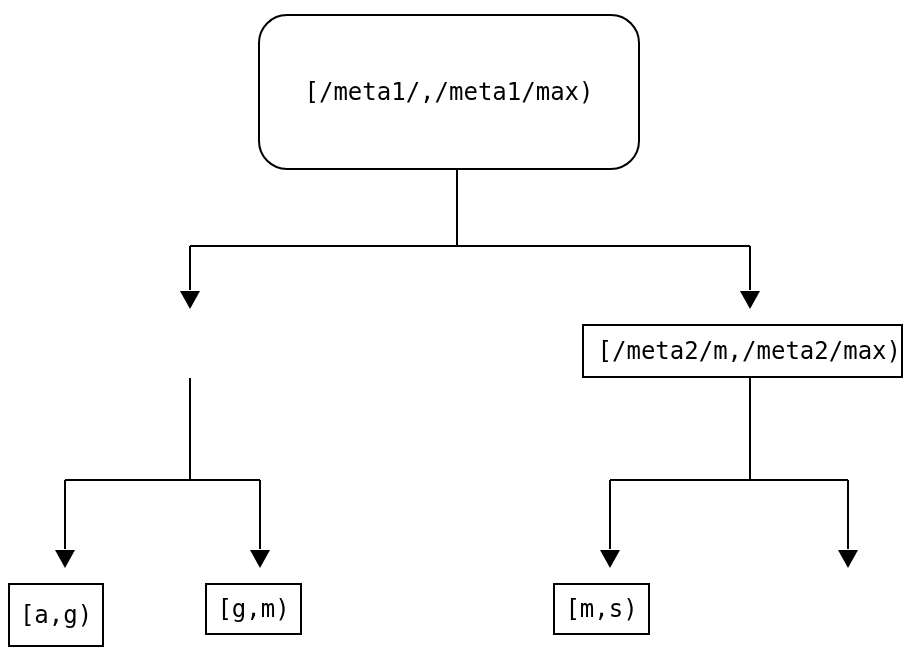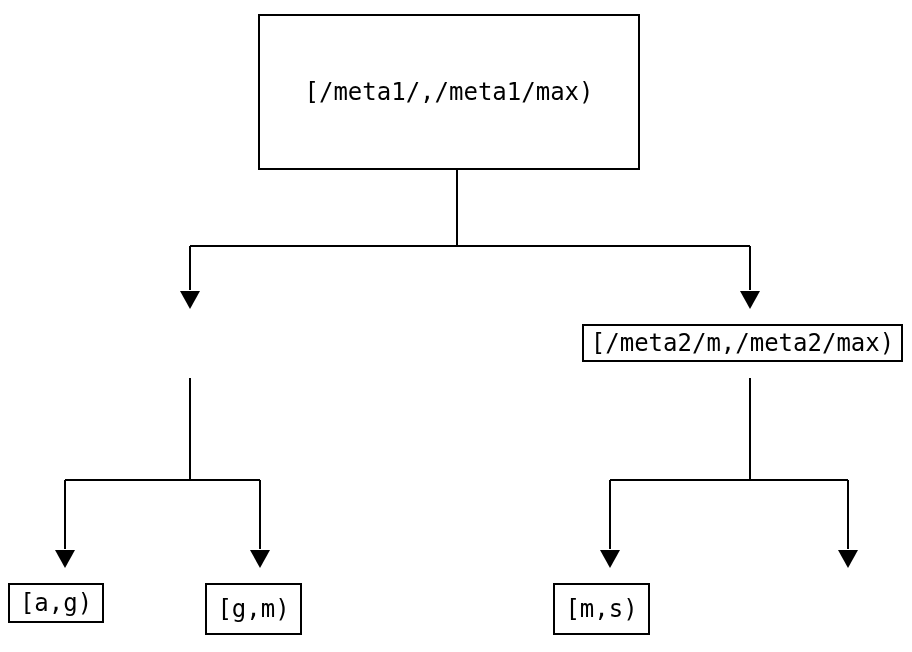--- a/index.html
+++ b/index.html
@@ -26,24 +26,24 @@
     background: #ffffff;
     color: #000000;
     display: flex;
     align-items: center;
     justify-content: center;
     font-family: "DejaVu Sans Mono", "Liberation Mono", monospace;
     font-size: 24px;
     line-height: 1;
     white-space: nowrap;
   }
-  #n-root  { left: 258px; top: 14px;  width: 382px; height: 156px; }
+  #n-root  { left: 258px; top: 14px;  width: 382px; height: 156px; border-radius: 29px; }
   #n-left  { left: 24px;  top: 324px; width: 321px; height: 54px; }
-  #n-right { left: 582px; top: 324px; width: 321px; height: 38px; }
-  #n-ag    { left: 8px;   top: 583px; width: 96px;  height: 40px; align-items: center; }
+  #n-right { left: 582px; top: 324px; width: 321px; height: 54px; justify-content: flex-end; }
+  #n-ag    { left: 8px;   top: 583px; width: 96px;  height: 64px; align-items: center; }
   #n-gm    { left: 205px; top: 583px; width: 97px;  height: 52px; }
   #n-ms    { left: 553px; top: 583px; width: 97px;  height: 52px; }
   #n-smax  { left: 775px; top: 583px; width: 125px; height: 52px; }
 </style>
 </head>
 <body>
 
 <div id="canvas">
 
   <svg id="edges" width="912" height="652" viewBox="0 0 912 652">

